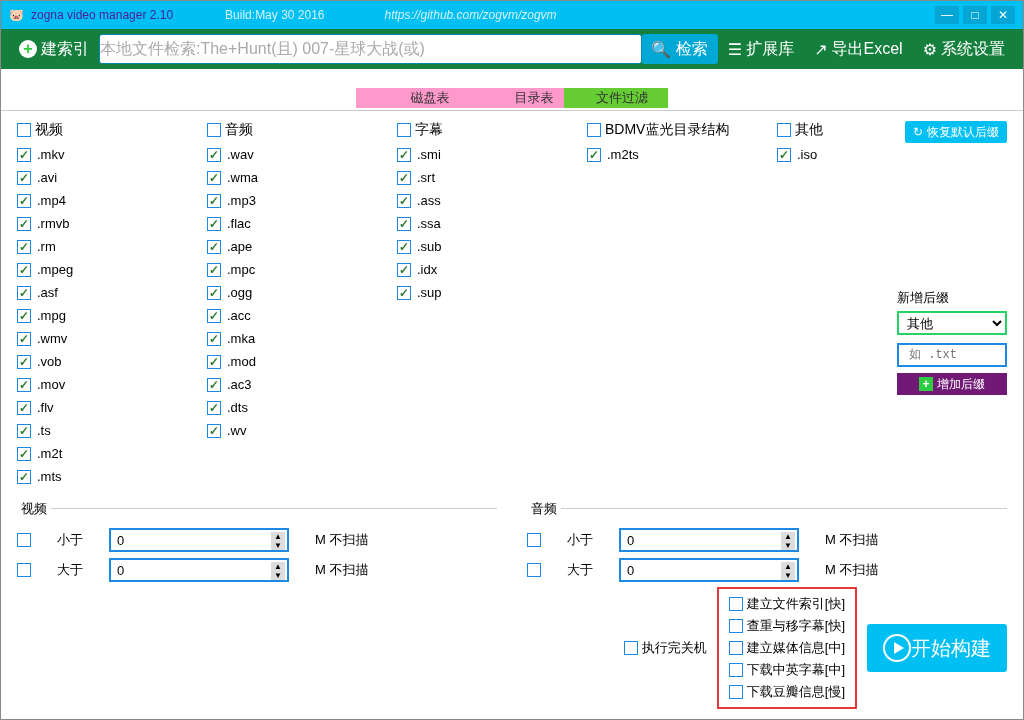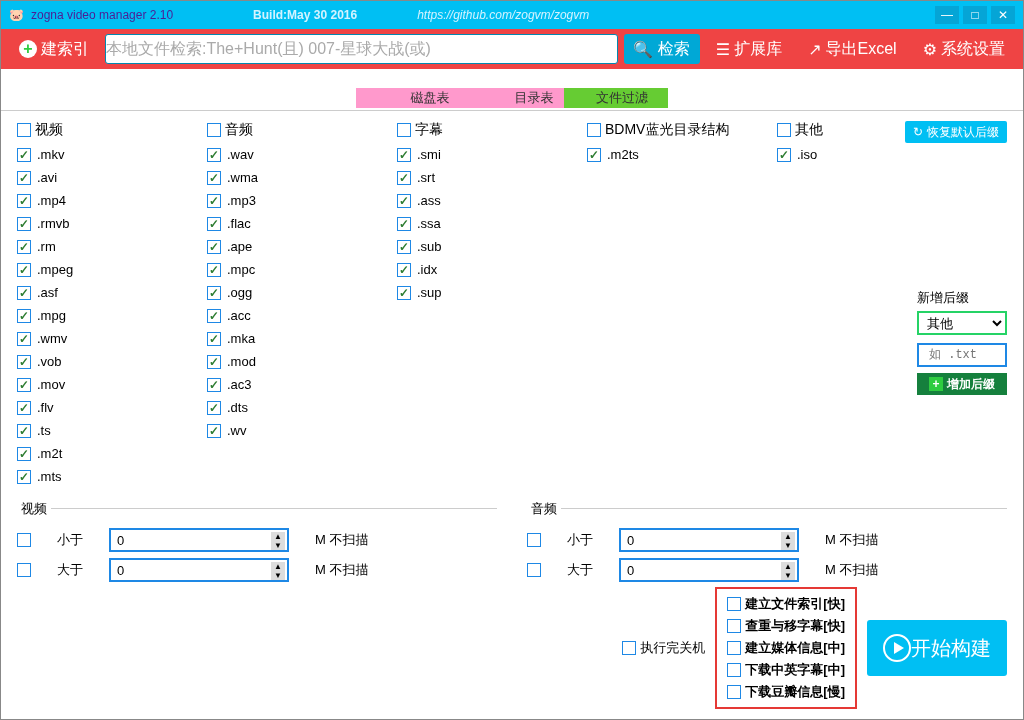--- a/index.html
+++ b/index.html
@@ -1,63 +1,63 @@
 <!DOCTYPE html>
 <html><head>
 <meta charset="utf-8">
 <style>
 * { margin: 0; padding: 0; box-sizing: border-box; font-family: "Microsoft YaHei", SimSun, sans-serif; }
 body { width: 1024px; height: 720px; background: #fff; border: 1px solid #888; overflow: hidden; position: relative; }
 .titlebar { height: 28px; background: #00bff3; display: flex; align-items: center; padding: 0 8px; color: #a3e8ff; font-size: 12px; font-family: "Courier New", monospace; }
 .titlebar .pig { width: 16px; height: 16px; margin-right: 6px; display: inline-flex; align-items: center; justify-content: center; }
 .titlebar .t1 { color: #4c1d95; }
-.titlebar .t2 { margin-left: 80px; color: #d4f3ff; font-weight: bold; }
+.titlebar .t2 { margin-left: 52px; color: #d4f3ff; }
 .titlebar .t3 { margin-left: 60px; color: #d4f3ff; font-style: italic; }
 .titlebar .winbtns { margin-left: auto; display: flex; gap: 4px; }
 .titlebar .winbtn { width: 24px; height: 18px; background: #05a5d6; color: #fff; display: flex; align-items: center; justify-content: center; font-size: 12px; cursor: pointer; }
-.toolbar { height: 40px; background: #ef4444; display: flex; align-items: center; padding: 0 8px; gap: 6px; }
+.toolbar { height: 40px; background: #15803d; display: flex; align-items: center; padding: 0 8px; }
 .tbtn { height: 30px; padding: 0 10px; display: flex; align-items: center; gap: 4px; color: #fff; font-size: 16px; cursor: pointer; border-radius: 2px; }
 .plus-icon { width: 18px; height: 18px; border-radius: 50%; background: #fff; color: #2ecc40; display: flex; align-items: center; justify-content: center; font-weight: bold; font-size: 16px; }
 .plus-icon::before { content: "+"; }
 .searchbox { flex: 1; height: 30px; background: #fff; border: 1px solid #0288b0; border-radius: 3px; display: flex; align-items: center; padding: 0 0; color: #aaa; font-size: 16px; font-family: SimSun, monospace; }
 .searchbtn { height: 30px; padding: 0 10px; background: #00a8d6; color: #fff; display: flex; align-items: center; gap: 4px; font-size: 16px; cursor: pointer; border-radius: 3px; }
 .tabrow { height: 26px; display: flex; justify-content: center; align-items: center; margin-top: 16px; border-bottom: 1px solid #ccc; }
 .tab { width: 104px; height: 20px; display: flex; align-items: center; justify-content: center; font-size: 13px; cursor: pointer; }
 .tab.pink { background: #ff99cc; color: #333; padding-left: 44px; }
 .tab.green { background: #66cc33; color: #333; padding-left: 12px; }
 .filter-area { padding: 10px 16px; position: relative; }
 .columns { display: flex; gap: 20px; }
 .col { width: 170px; }
 .col-header { display: flex; align-items: center; gap: 4px; font-size: 14px; margin-bottom: 8px; }
 .chk { width: 14px; height: 14px; border: 1px solid #1e88e5; background: #fff; display: inline-flex; align-items: center; justify-content: center; cursor: pointer; flex-shrink: 0; }
 .chk.checked::after { content: "✓"; color: #2e7d32; font-size: 12px; font-weight: bold; line-height: 1; }
 .ext-row { display: flex; align-items: center; gap: 6px; font-size: 13px; font-family: "Courier New", monospace; margin-bottom: 8px; }
 .restore-btn { position: absolute; right: 16px; top: 10px; height: 22px; padding: 0 8px; background: #00bff3; color: #fff; font-size: 12px; display: flex; align-items: center; gap: 4px; cursor: pointer; border-radius: 2px; }
-.side-panel { position: absolute; right: 16px; top: 178px; width: 90px; }
+.side-panel { position: absolute; right: 16px; top: 178px; width: 110px; }
 .side-panel .lbl { font-size: 13px; margin-bottom: 4px; }
 .side-panel select { width: 100%; height: 24px; border: 2px solid #25d366; background: #fff; font-size: 13px; padding: 0 4px; }
 .side-panel input { width: 100%; height: 24px; border: 2px solid #1e88e5; padding: 0 10px; font-size: 12px; margin-top: 8px; font-family: "Courier New", monospace; }
-.side-panel .addbtn { width: 100%; height: 22px; background: #15803d; color: #fff; font-size: 12px; display: flex; align-items: center; justify-content: center; gap: 4px; margin-top: 6px; cursor: pointer; font-weight: bold; }
+.side-panel .addbtn { width: 100%; height: 22px; background: #701a75; color: #fff; font-size: 12px; display: flex; align-items: center; justify-content: center; gap: 4px; margin-top: 6px; cursor: pointer; }
 .side-panel .addbtn .plus2 { width: 14px; height: 14px; background: #2ecc40; color: #fff; display: flex; align-items: center; justify-content: center; font-weight: bold; font-size: 12px; }
 .side-panel .addbtn .plus2::before { content: "+"; }
 .watermark { position: absolute; left: 410px; top: 340px; font-size: 32px; color: #ddd; font-family: Arial; pointer-events: none; text-align: center; }
 .watermark .sub { font-size: 16px; letter-spacing: 2px; color: #ddd; }
 .scan-section { display: flex; gap: 30px; padding: 0 16px; margin-top: 6px; }
 .scan-group { flex: 1; border-top: 1px solid #ccc; padding-top: 0; position: relative; }
 .scan-group .grp-title { position: relative; top: -10px; background: #fff; display: inline-block; padding: 0 4px; font-size: 13px; }
 .scan-row { display: flex; align-items: center; gap: 26px; margin-bottom: 6px; font-size: 13px; }
 .scan-row .numin { width: 180px; height: 24px; border: 2px solid #1e88e5; display: flex; align-items: center; padding: 0 6px; font-family: monospace; position: relative; }
 .scan-row .numin .spinner { position: absolute; right: 2px; top: 2px; bottom: 2px; width: 14px; display: flex; flex-direction: column; }
 .scan-row .numin .spinner span { flex: 1; background: #ddd; font-size: 8px; display: flex; align-items: center; justify-content: center; cursor: pointer; }
 .bottom-area { position: absolute; bottom: 10px; right: 16px; left: 16px; display: flex; align-items: center; justify-content: flex-end; gap: 10px; }
-.option-box { border: 2px solid #e53935; padding: 6px 10px; font-weight: bold; }
+.option-box { border: 2px solid #e53935; padding: 6px 10px; }
 .option-box .opt-row { display: flex; align-items: center; gap: 4px; font-size: 13px; margin-bottom: 4px; }
 .option-box .opt-row:last-child { margin-bottom: 0; }
 .shutdown-row { display: flex; align-items: center; gap: 4px; font-size: 13px; }
-.start-btn { width: 140px; height: 56px; background: #00bff3; color: #fff; font-size: 20px; display: flex; align-items: center; justify-content: center; cursor: pointer; border-radius: 3px; }
+.start-btn { width: 140px; height: 48px; background: #00bff3; color: #fff; font-size: 20px; display: flex; align-items: center; justify-content: center; cursor: pointer; border-radius: 3px; }
 .start-btn .play { width: 28px; height: 28px; border: 2px solid #fff; border-radius: 50%; display: flex; align-items: center; justify-content: center; }
 .start-btn .play::after { content: ""; border-left: 10px solid #fff; border-top: 6px solid transparent; border-bottom: 6px solid transparent; margin-left: 3px; }
 </style>
 </head>
 <body>
 
 <div class="titlebar">
   <span class="pig">🐷</span>
   <span class="t1">zogna video manager 2.10</span>
   <span class="t2">Build:May 30 2016</span>

